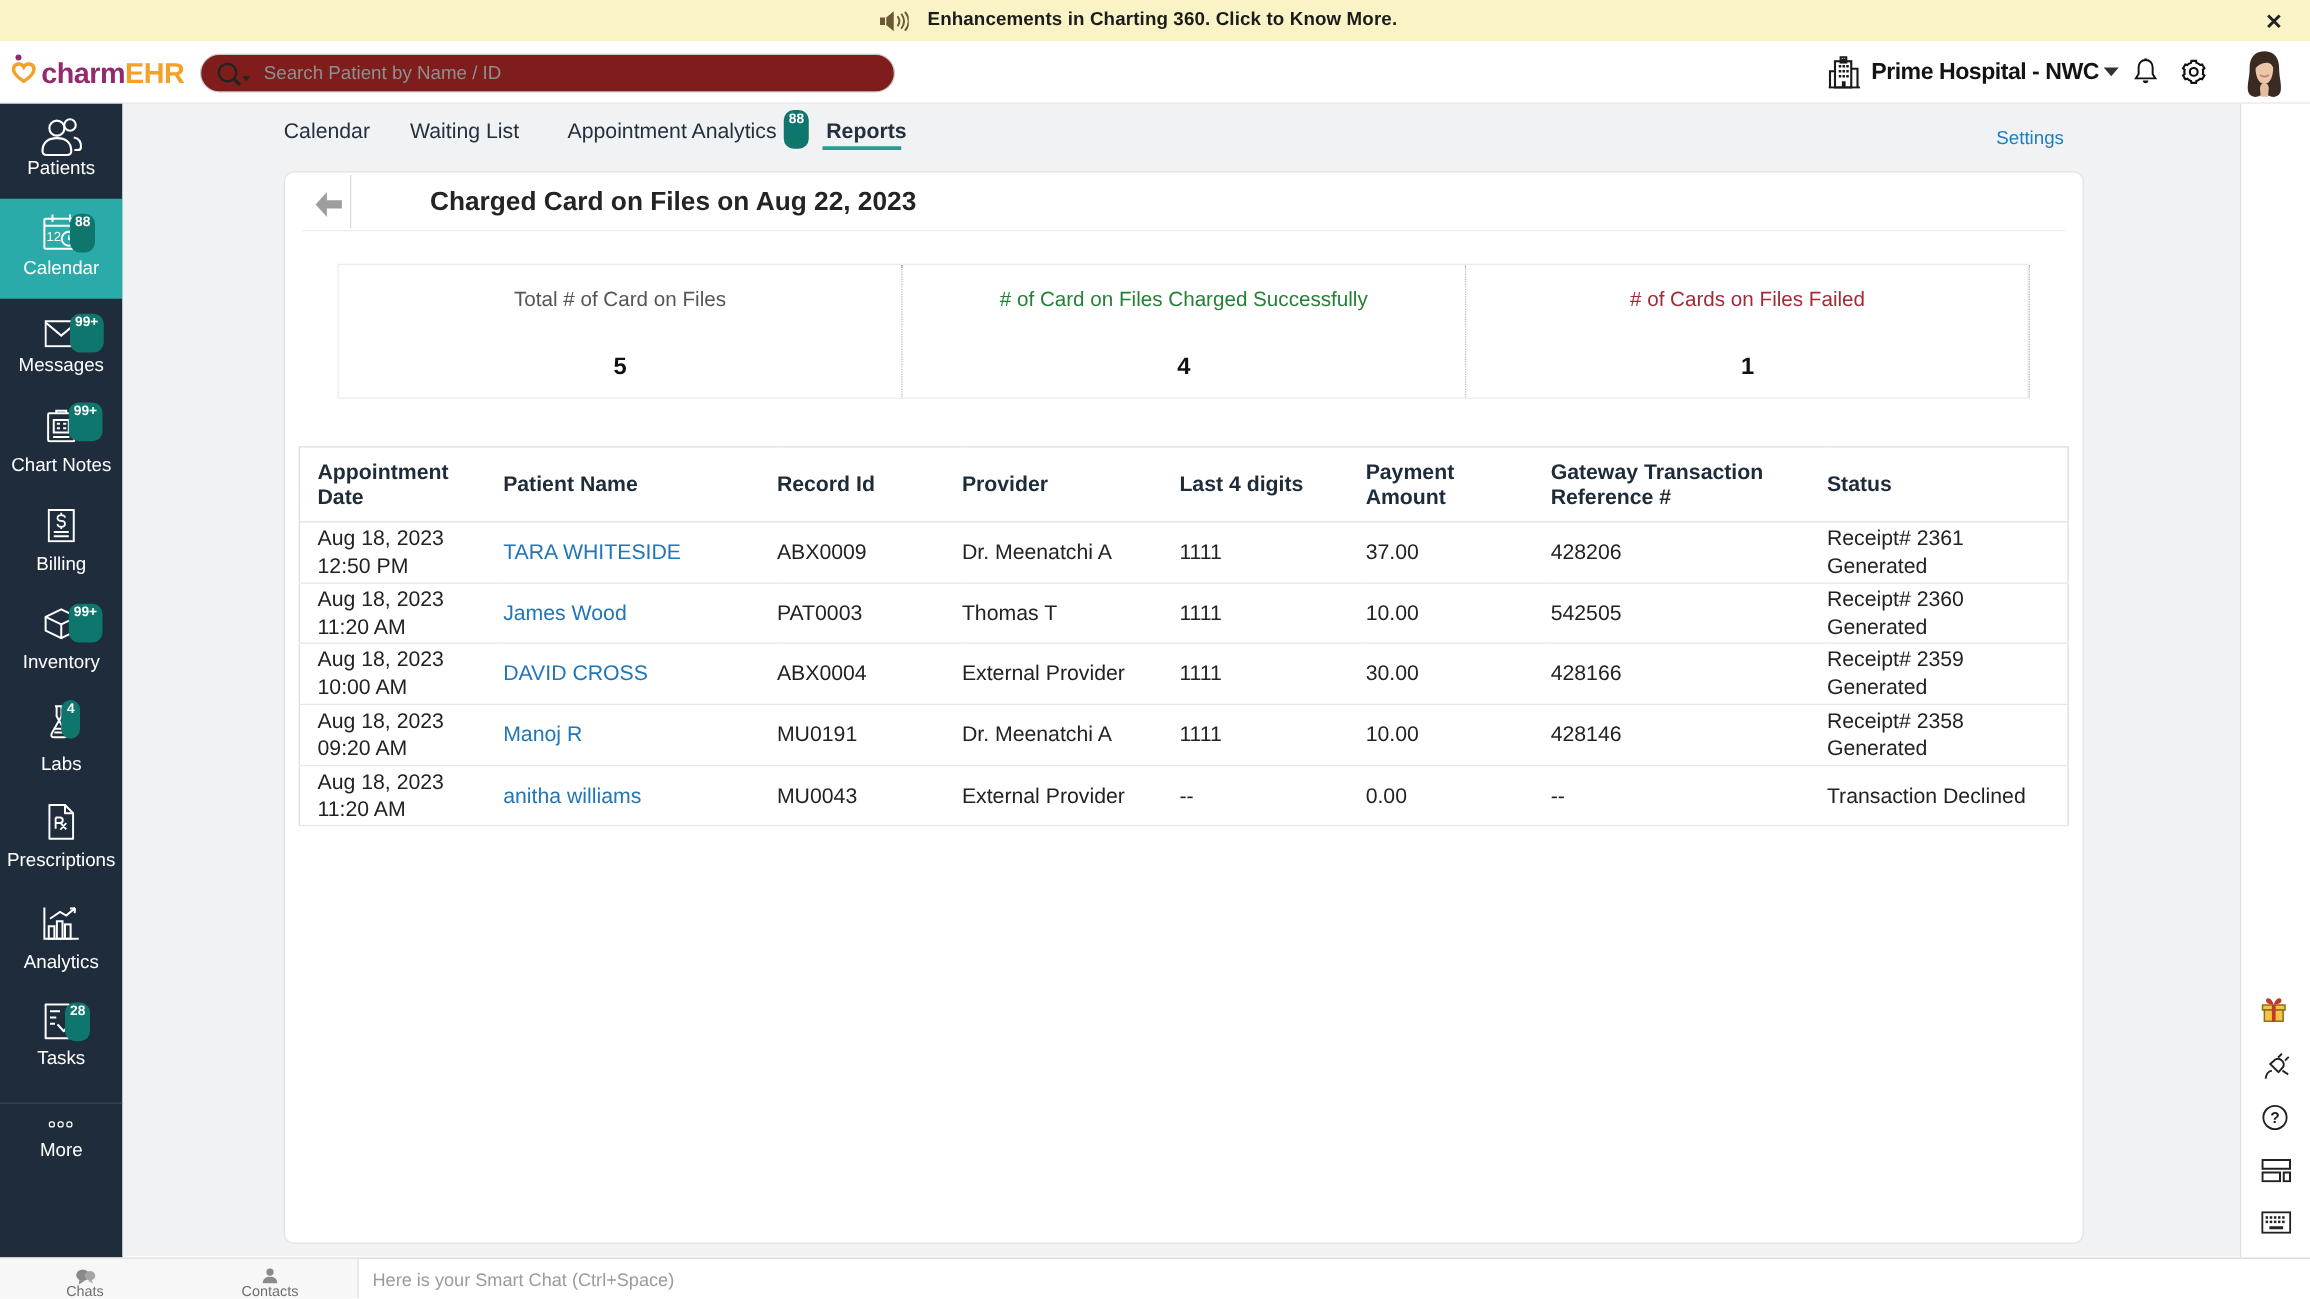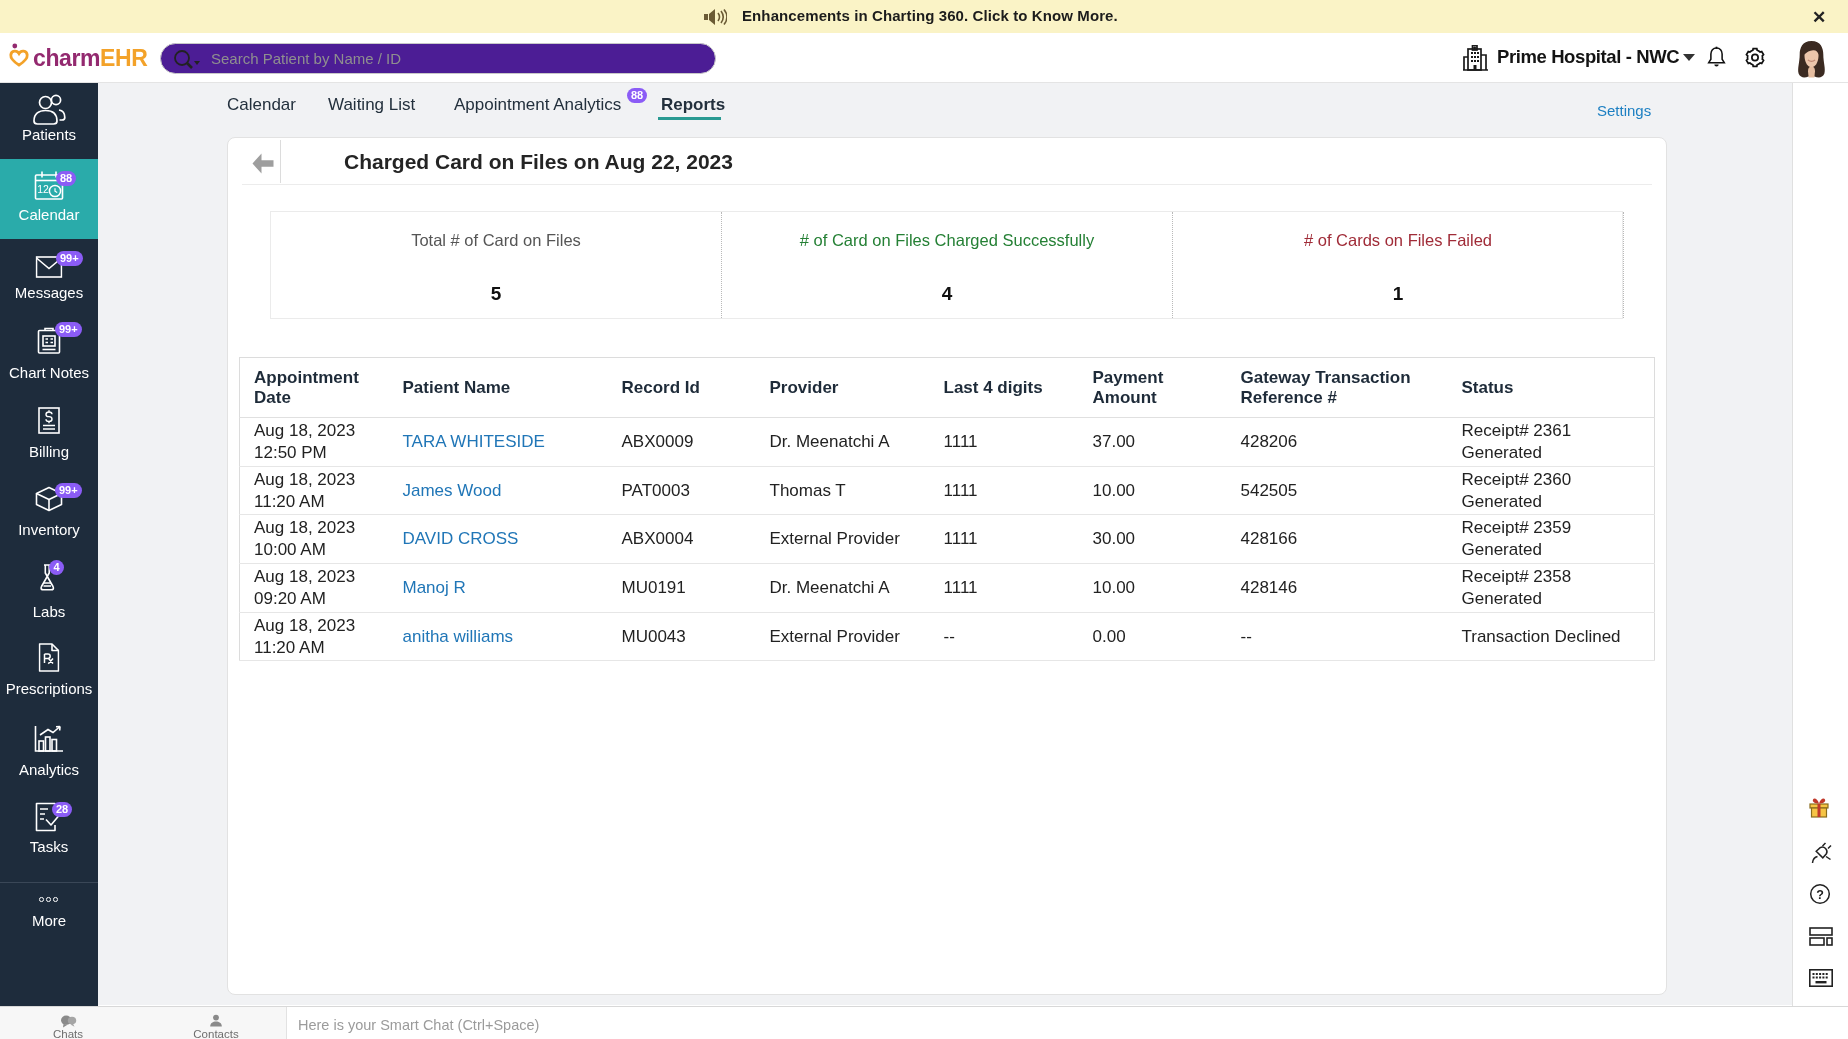--- a/index.html
+++ b/index.html
@@ -10,32 +10,32 @@
 #banner { left:0; top:0; width:1848px; height:33px; background:#faf3c6; }
 #banner .msg { position:absolute; left:742px; top:7px; font-size:15px; font-weight:600; color:#1c1c1c; letter-spacing:0.1px; }
 #banner .close { position:absolute; left:1812px; top:7px; font-size:17px; color:#222; font-weight:bold; }
 
 
 #header { left:0; top:33px; width:1848px; height:50px; background:#fff; border-bottom:1px solid #e4e4e4; }
 
 #logotext { position:absolute; left:33px; top:12px; font-size:23px; font-weight:bold; letter-spacing:-0.4px; }
 #logotext .c1 { color:#93296f; }
 #logotext .c2 { color:#f3a229; }
-#search { position:absolute; left:160px; top:10px; width:556px; height:31px; border:1px solid #c8c8c8; border-radius:16px; background:#4c1d95; }
+#search { position:absolute; left:160px; top:10px; width:556px; height:31px; border:1px solid #c8c8c8; border-radius:16px; background:#7f1d1d; }
 #search .ph { position:absolute; left:50px; top:6px; font-size:15px; color:#8f8f8f; }
 #hosp { position:absolute; left:1497px; top:13px; font-size:18.5px; font-weight:bold; color:#141414; letter-spacing:-0.4px; }
 .caret { position:absolute; left:1683px; top:21px; width:0; height:0; border-left:6px solid transparent; border-right:6px solid transparent; border-top:7px solid #333; }
 
 
 #sidebar { left:0; top:83px; width:98px; height:923px; background:#1e2c3c; }
 .sbitem { position:absolute; left:0; width:98px; height:79.5px; text-align:center; }
 .sbitem .lbl { position:absolute; left:0; right:0; font-size:15px; color:#fff; }
 .sbitem svg { position:absolute; left:50%; transform:translateX(-50%); top:6px; }
 .sbactive { background:#2aabaa; }
-.badge { position:absolute; background:#8b5cf6; color:#fff; font-size:11px; font-weight:bold; border-radius:8px; height:15px; line-height:15px; padding:0 4px; }
+.badge { position:absolute; background:#0f766e; color:#fff; font-size:11px; font-weight:bold; border-radius:8px; height:31px; line-height:15px; padding:0 4px; }
 #sep { position:absolute; left:0; top:799px; width:98px; border-top:1px solid #3a4757; }
 .dots { position:absolute; left:38px; top:13px; height:5px; } .dots i { display:inline-block; vertical-align:top; width:4.6px; height:4.6px; border:1.2px solid #fff; border-radius:50%; margin:0 1.2px; box-sizing:border-box; }
 
 
 #content { left:98px; top:83px; width:1694px; height:922px; background:#f1f2f4; }
 .tab { position:absolute; top:12px; font-size:17px; color:#23303d; }
 #tabline { position:absolute; left:560px; top:34px; width:63px; height:3px; background:#2a9a92; }
 #settings { position:absolute; left:1499px; top:19px; font-size:15px; color:#1c7fc2; }
 
 

